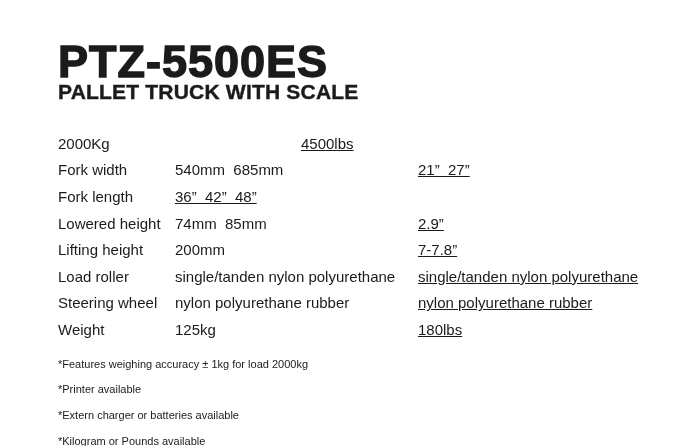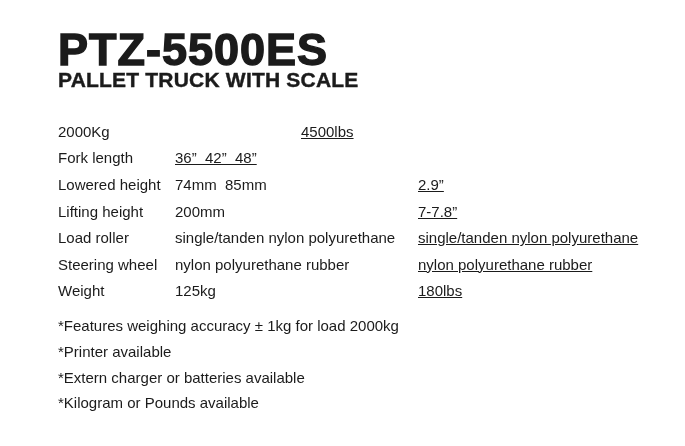--- a/index.html
+++ b/index.html
@@ -12,21 +12,21 @@
     background: #ffffff;
     font-family: "Liberation Sans", sans-serif;
     color: #1b1b1b;
     overflow: hidden;
   }
   .sheet {
     position: relative;
     box-sizing: border-box;
     width: 685px;
     height: 439px;
-    padding: 28px 20px 0 58px;
+    padding: 40px 20px 0 58px;
   }
   .title {
     margin: 0;
     font-size: 45px;
     line-height: 44px;
     font-weight: bold;
     letter-spacing: 1px;
     -webkit-text-stroke: 1.4px #1b1b1b;
     white-space: nowrap;
   }
@@ -58,36 +58,41 @@
   }
   .spec-value-imperial {
     flex: 1 1 auto;
     white-space: pre;
     text-decoration: underline;
   }
   .footnotes {
     margin-top: 9px;
   }
   .footnote {
-    font-size: 15px;
+    font-size: 11px;
     line-height: 25.7px;
     white-space: pre;
   }
 </style>
 </head>
 <body>
 
 <div class="sheet">
   <h1 class="title">PTZ-5500ES</h1>
   <h2 class="subtitle">PALLET TRUCK WITH SCALE</h2>
 
   <div class="spec-table" id="spec-table">
       <div class="spec-row">
         <span class="spec-value-metric">2000Kg</span>
         <span class="spec-value-imperial">4500lbs</span>
+      </div>
+      <div class="spec-row">
+        <span class="spec-label">Fork width</span>
+        <span class="spec-value-metric">540mm  685mm</span>
+        <span class="spec-value-imperial">21”  27”</span>
       </div>
       <div class="spec-row">
         <span class="spec-label">Fork length</span>
         <span class="spec-value-imperial">36”  42”  48”</span>
       </div>
       <div class="spec-row">
         <span class="spec-label">Lowered height</span>
         <span class="spec-value-metric">74mm  85mm</span>
         <span class="spec-value-imperial">2.9”</span>
       </div>

